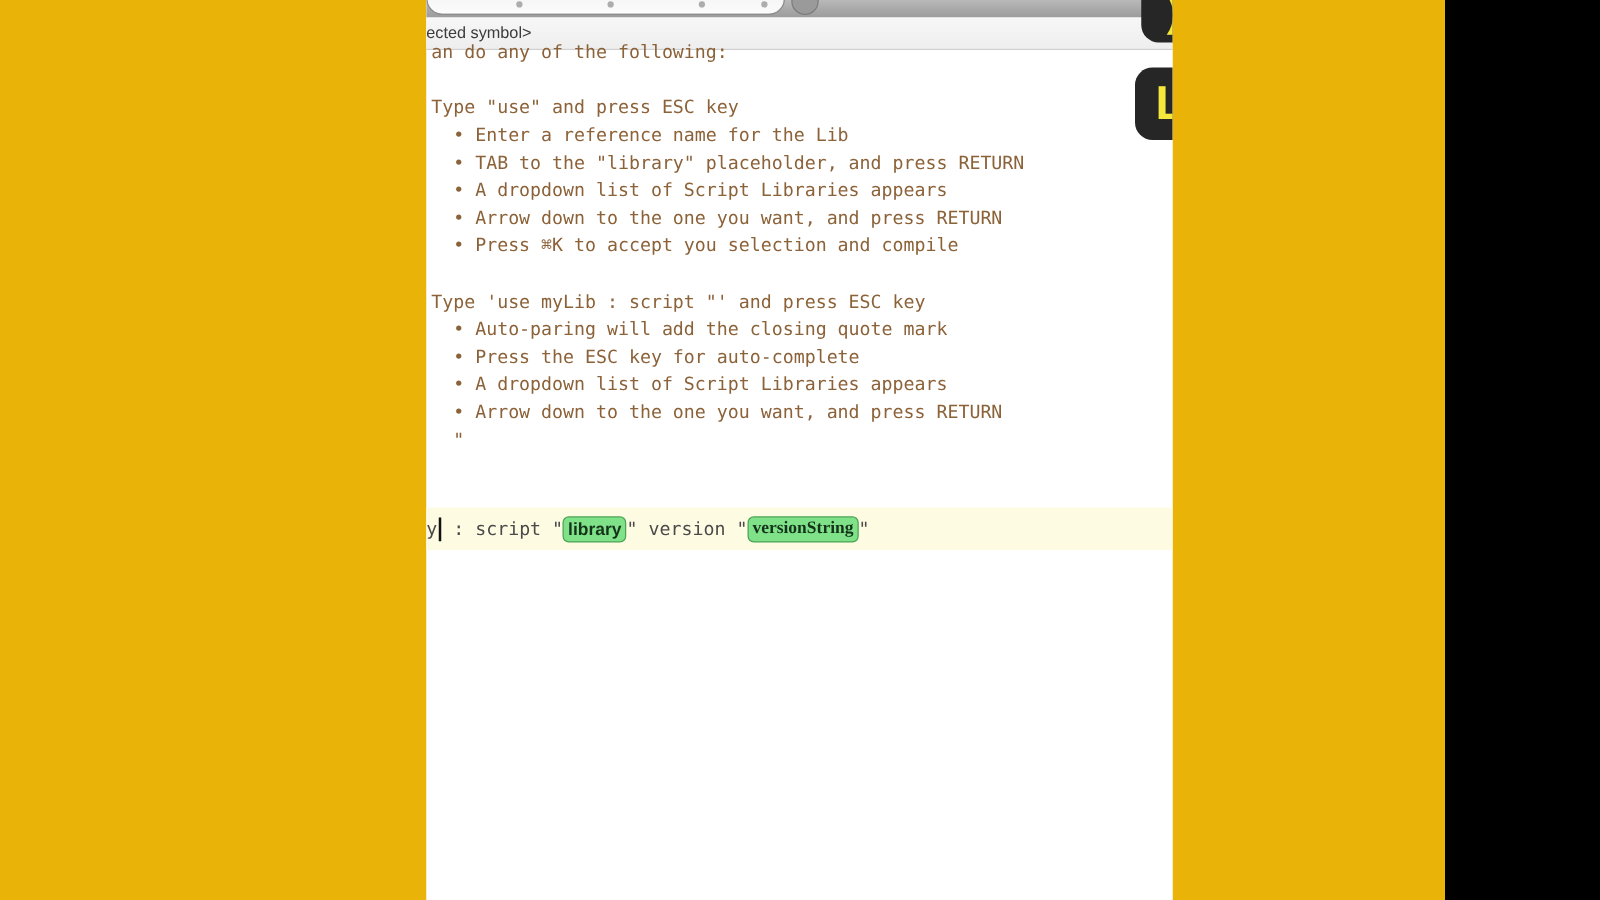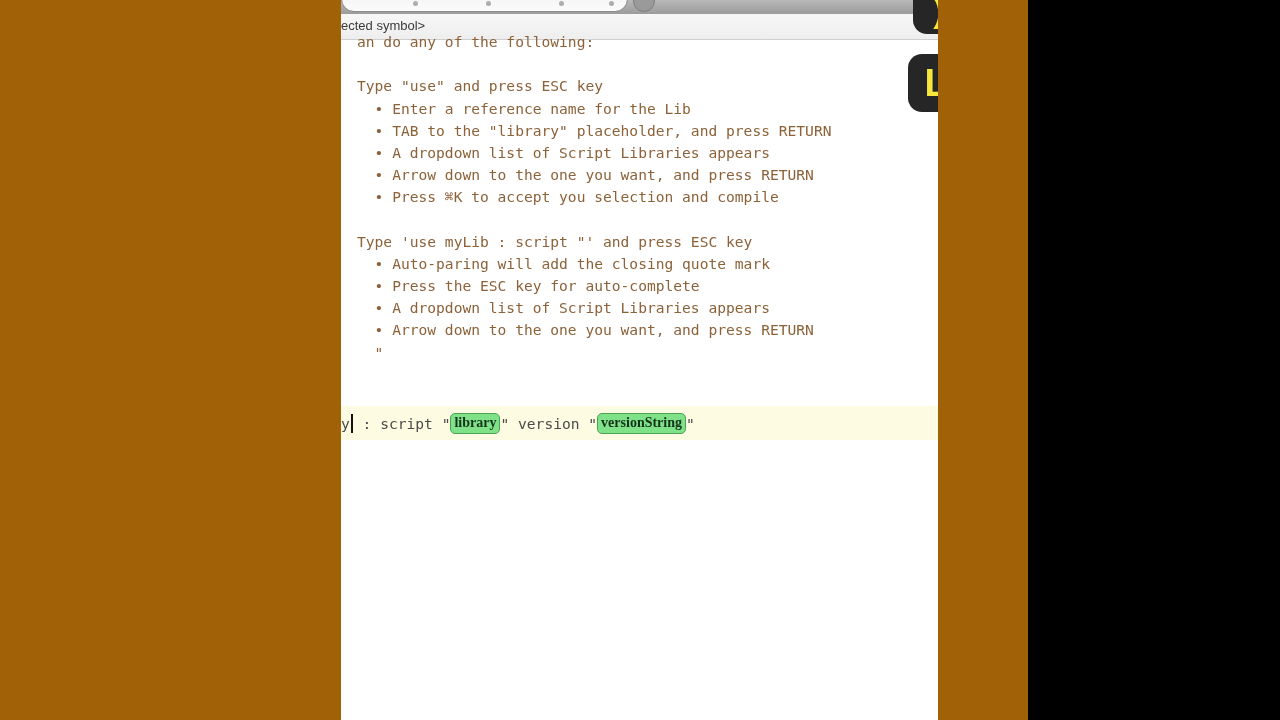--- a/index.html
+++ b/index.html
@@ -10,23 +10,23 @@
     height: 720px;
     overflow: hidden;
   }
   body {
     font-family: "Liberation Sans", sans-serif;
   }
 
   
   #stage {
     position: relative;
-    width: 1028px;
+    width: 1156px;
     height: 720px;
-    background: #a16207;
+    background: #eab308;
   }
 
   
   #window {
     position: absolute;
     left: 341px;
     top: 0px;
     width: 597px;
     height: 720px;
     background: #ffffff;
@@ -95,21 +95,21 @@
     left: 0px;
     top: 4px;
     font-size: 13px;
     color: #3b3b3b;
     white-space: pre;
   }
 
   
   #editor {
     position: absolute;
-    left: 16px;
+    left: 4px;
     top: 40px;
     width: 597px;
     height: 680px;
     background: #ffffff;
   }
   #code {
     position: absolute;
     left: 0px;
     top: -9px;
     width: 597px;
@@ -213,21 +213,21 @@
     <div id="symbol-bar">
       <div id="symbol-bar-label">ected symbol&gt;</div>
     </div>
 
     <div id="editor">
       <div id="code"><div class="code-line">an do any of the following:</div><div class="code-line"></div><div class="code-line">Type "use" and press ESC key</div><div class="code-line">  • Enter a reference name for the Lib</div><div class="code-line">  • TAB to the "library" placeholder, and press RETURN</div><div class="code-line">  • A dropdown list of Script Libraries appears</div><div class="code-line">  • Arrow down to the one you want, and press RETURN</div><div class="code-line">  • Press ⌘K to accept you selection and compile</div><div class="code-line"></div><div class="code-line">Type 'use myLib : script "' and press ESC key</div><div class="code-line">  • Auto-paring will add the closing quote mark</div><div class="code-line">  • Press the ESC key for auto-complete</div><div class="code-line">  • A dropdown list of Script Libraries appears</div><div class="code-line">  • Arrow down to the one you want, and press RETURN</div><div class="code-line">  "</div></div>
     </div>
 
     <div id="template-bar" style="background: rgb(253, 251, 226);">
       <div id="template-text">
-        <span>y</span><span class="caret"></span><span> : script "</span><span class="placeholder-token" style="background: rgb(127, 226, 136); font-family: Liberation Serif, serif;">library</span><span>" version "</span><span class="placeholder-token" style="background: rgb(127, 226, 136); font-family: Liberation Serif, serif;">versionString</span><span>"</span>
+        <span>y</span><span class="caret"></span><span> : script "</span><span class="placeholder-token" style="background: rgb(127, 226, 136);">library</span><span>" version "</span><span class="placeholder-token" style="background: rgb(127, 226, 136); font-family: Liberation Serif, serif;">versionString</span><span>"</span>
       </div>
     </div>
 
     <div class="key-badge" id="key-badge-1">
       <span>)</span>
     </div>
     <div class="key-badge" id="key-badge-2">
       <span>L</span>
     </div>
 

